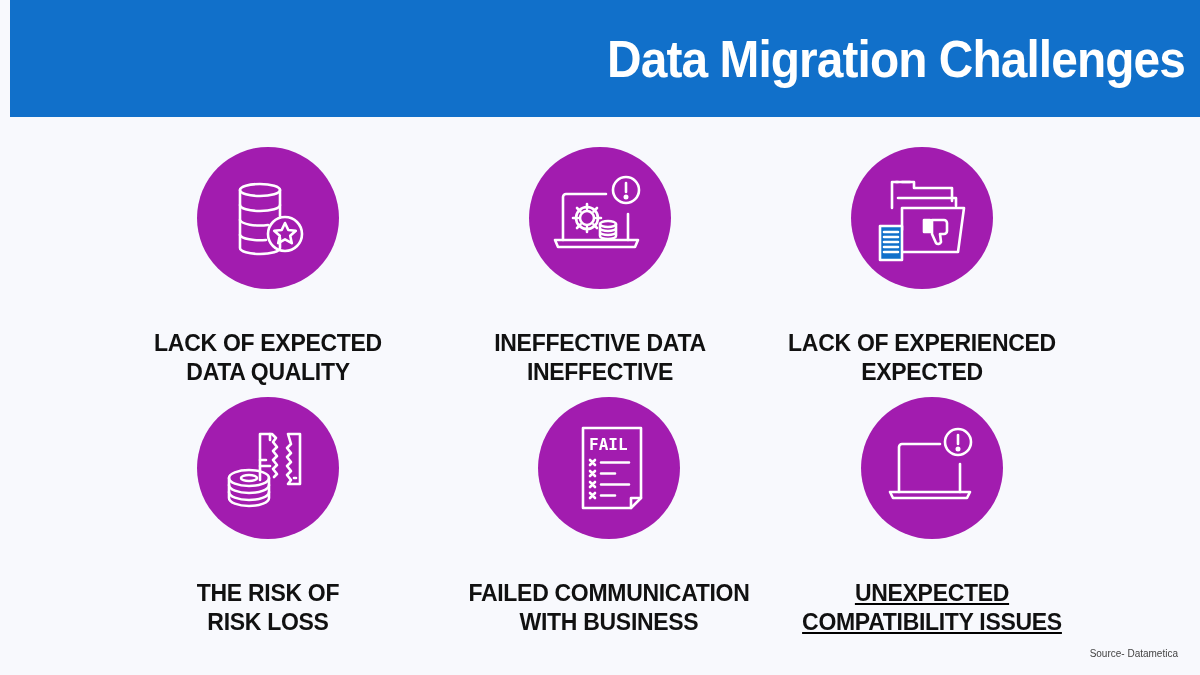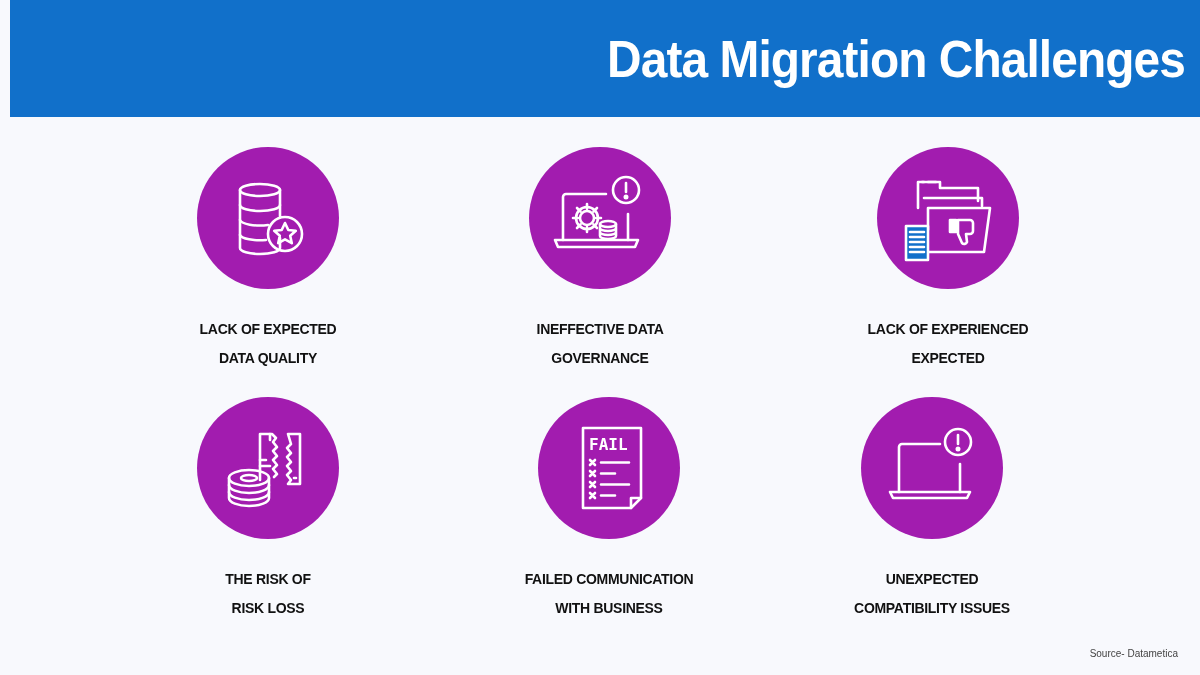--- a/index.html
+++ b/index.html
@@ -2,21 +2,21 @@
 <html><head>
 <meta charset="utf-8">
 <style>
   html, body { margin:0; padding:0; }
   body { width:1200px; height:675px; background:#f8f9fd; position:relative; overflow:hidden; font-family:"Liberation Sans", sans-serif; }
   .header { position:absolute; left:10px; top:0; width:1200px; height:117px; background:#1170ca; display:flex; align-items:center; justify-content:flex-end; }
   .header h1 { margin:0; color:#fff; font-size:52px; font-weight:bold; letter-spacing:-1px; transform:scaleX(0.92); }
   .item { position:absolute; width:300px; text-align:center; }
   .circle { width:142px; height:142px; border-radius:50%; background:#a21caf; margin:0 auto; display:flex; align-items:center; justify-content:center; }
   .circle svg { width:100px; height:100px; }
-  .label { margin-top:26px; font-size:14px; font-weight:bold; color:#111; line-height:29px; letter-spacing:-0.3px; }
+  .label { margin-top:40px; font-size:23px; font-weight:bold; color:#111; line-height:29px; letter-spacing:-0.3px; }
   .label span { display:block; }
   .source { position:absolute; right:22px; bottom:16px; font-size:10px; color:#444; }
 </style>
 </head>
 <body>
 
 <div class="header">
   <h1>Data Migration Challenges</h1>
 </div>
 
@@ -50,25 +50,25 @@
       <circle cx="76" cy="29" r="1.2" fill="#fff"></circle>
       <circle cx="37" cy="50" r="7"></circle>
       <path d="M37 36 v5 M37 59 v5 M23 50 h5 M46 50 h5 M27 40 l3.5 3.5 M43.5 56.5 l3.5 3.5 M27 60 l3.5 -3.5 M43.5 43.5 l3.5 -3.5"></path>
       <circle cx="37" cy="50" r="11"></circle>
       <ellipse cx="58" cy="56" rx="8" ry="3"></ellipse>
       <path d="M50 56 v12 a8 3 0 0 0 16 0 v-12 M50 60 a8 3 0 0 0 16 0 M50 64 a8 3 0 0 0 16 0"></path>
     </svg>
   </div>
   <div class="label">
     <span>INEFFECTIVE DATA</span>
-    <span>GOVERNANCE</span>
+    <span>INEFFECTIVE</span>
   </div>
 </div>
 
-<div class="item" style="left:798px; top:147px;">
+<div class="item" style="left:772px; top:147px;">
   <div class="circle">
     <svg viewBox="0 0 100 100" fill="none" stroke="#fff" stroke-width="2.6" stroke-linecap="round" stroke-linejoin="round">
       <path d="M20 40 V14 H42 V20 H80 V33"></path>
       <path d="M24 14 h2 M30 14 h8"></path>
       <path d="M26 30 H84 V38"></path>
       <path d="M30 62 V40 H92 l-6 44 H30"></path>
       <rect x="8" y="58" width="22" height="34" fill="#1170ca"></rect>
       <path d="M12 64 h14 M12 69 h14 M12 74 h14 M12 79 h14 M12 84 h14"></path>
       <rect x="52" y="52" width="6" height="12" fill="#fff"></rect>
       <path d="M60 52 h12 a3 3 0 0 1 3 3 v8 a3 3 0 0 1 -3 3 h-4 l1 8 a3 3 0 0 1 -5 1 l-4 -9 h-0 z"></path>
@@ -110,21 +110,21 @@
       <path d="M31 64 l5 5 M36 64 l-5 5 M42 66.5 h28"></path>
       <path d="M31 75 l5 5 M36 75 l-5 5 M42 77.5 h14"></path>
     </svg>
   </div>
   <div class="label">
     <span>FAILED COMMUNICATION</span>
     <span>WITH BUSINESS</span>
   </div>
 </div>
 
-<div class="item" style="left:782px; top:397px;">
+<div class="item" style="left:782px; top:397px;text-decoration:underline;">
   <div class="circle">
     <svg viewBox="0 0 100 100" fill="none" stroke="#fff" stroke-width="2.6" stroke-linecap="round" stroke-linejoin="round">
       <path d="M58 26 H20 a3 3 0 0 0 -3 3 V74"></path>
       <path d="M78 46 V74"></path>
       <path d="M8 74 H88 l-3 6 H11 z"></path>
       <circle cx="76" cy="24" r="13"></circle>
       <path d="M76 17 V26"></path>
       <circle cx="76" cy="31" r="1.2" fill="#fff"></circle>
     </svg>
   </div>

